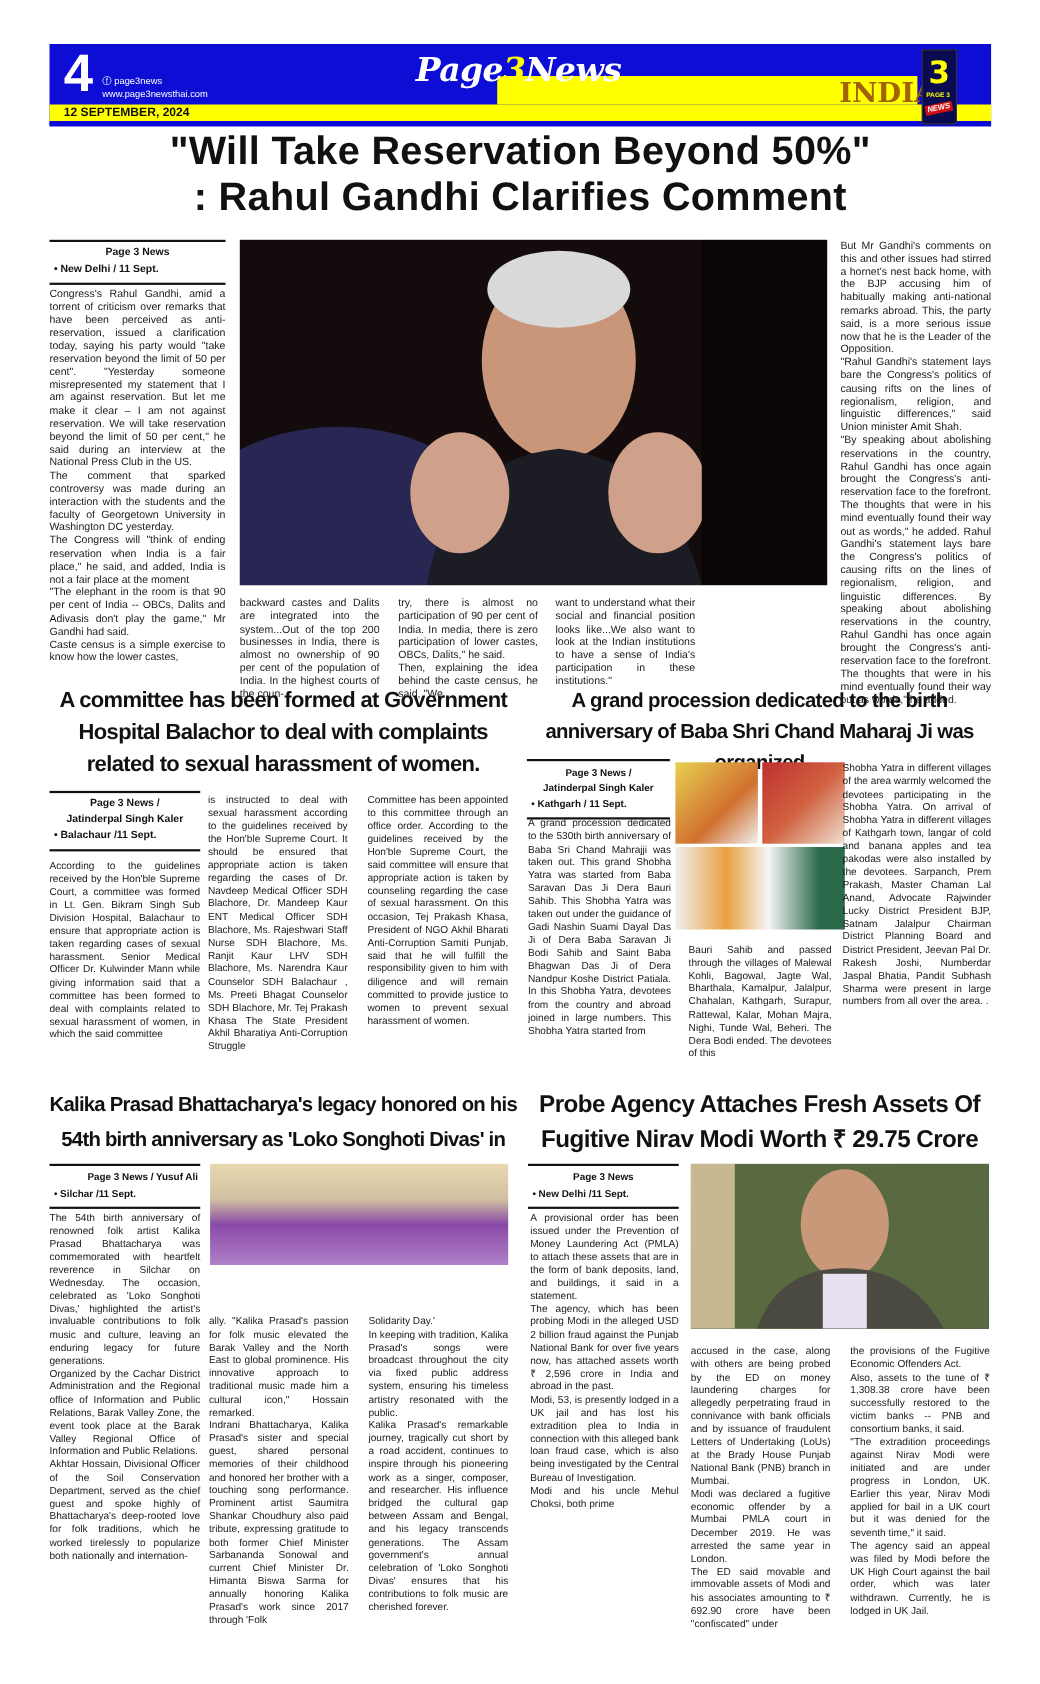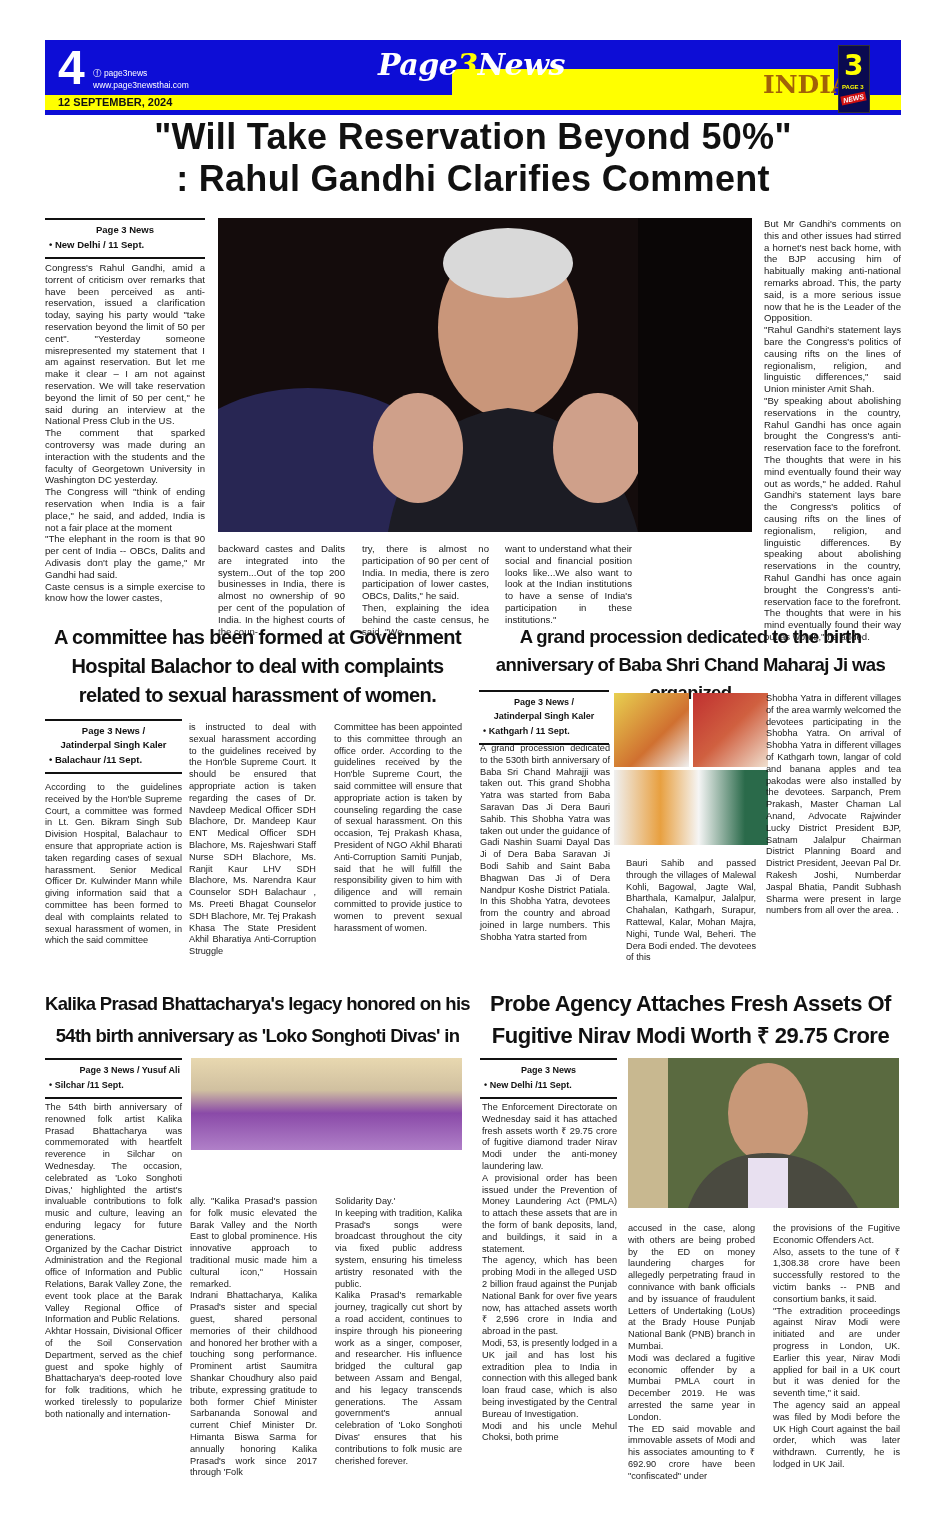--- a/index.html
+++ b/index.html
@@ -157,21 +157,20 @@
 
 <div class="abs headline" style="left:478px;top:988px;width:425px;font-size:22px;line-height:32px;letter-spacing:-0.5px">
   <div>Probe Agency Attaches Fresh Assets Of</div>
   <div>Fugitive Nirav Modi Worth ₹ 29.75 Crore</div>
 </div>
 <div class="abs byline" style="left:480px;top:1058px;width:137px;font-size:9px">
   <div class="src">Page 3 News</div>
   <div class="loc">•  New Delhi  /11  Sept.</div>
 </div>
 <div class="abs body-text" style="left:482px;top:1102px;width:135px;font-size:9.2px">
-  <p>The Enforcement Directorate on Wednesday said it has attached fresh assets worth ₹ 29.75 crore of fugitive diamond trader Nirav Modi under the anti-money laundering law.</p>
   <p>A provisional order has been issued under the Prevention of Money Laundering Act (PMLA) to attach these assets that are in the form of bank deposits, land, and buildings, it said in a statement.</p>
   <p>The agency, which has been probing Modi in the alleged USD 2 billion fraud against the Punjab National Bank for over five years now, has attached assets worth ₹ 2,596 crore in India and abroad in the past.</p>
   <p>Modi, 53, is presently lodged in a UK jail and has lost his extradition plea to India in connection with this alleged bank loan fraud case, which is also being investigated by the Central Bureau of Investigation.</p>
   <p>Modi and his uncle Mehul Choksi, both prime</p>
 </div>
 <div class="abs photo" style="left:628px;top:1058px;width:271px;height:150px;background:linear-gradient(135deg,#b8a880,#6a7a50 40%,#2a3a2a 100%)">
   <svg width="271" height="150" viewBox="0 0 271 150">
     <rect width="271" height="150" fill="#5a6a40"></rect>
     <rect x="0" y="0" width="40" height="150" fill="#c8b890"></rect>
     <ellipse cx="140" cy="55" rx="40" ry="50" fill="#c89878"></ellipse>

